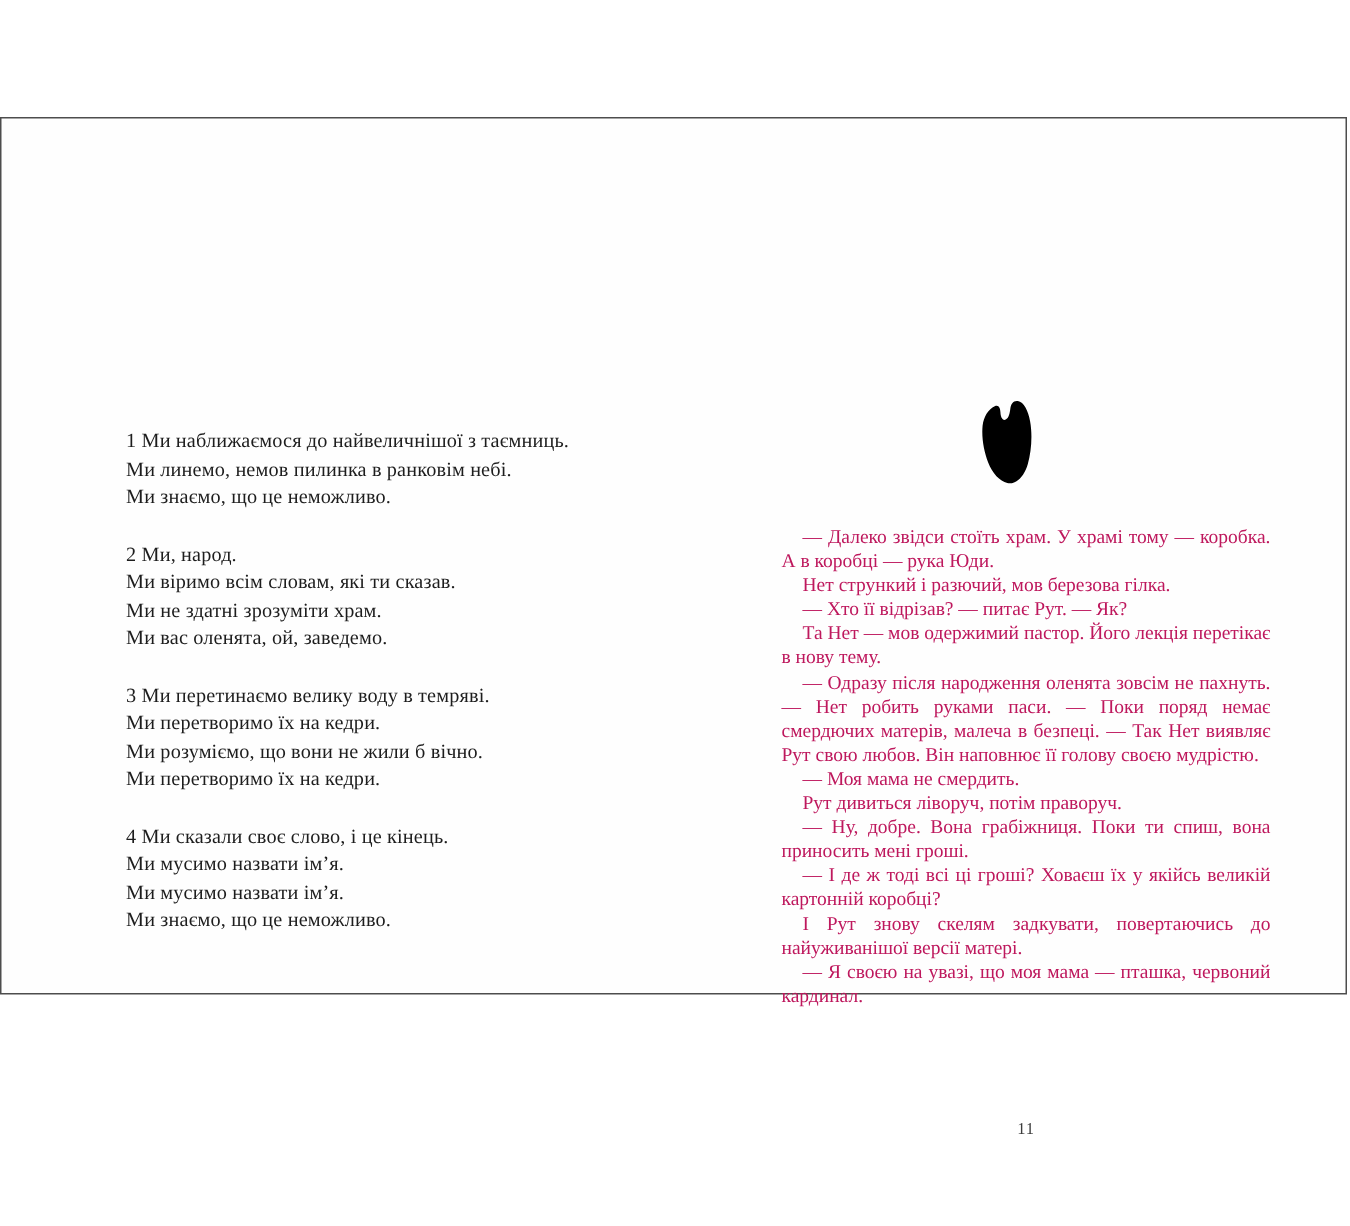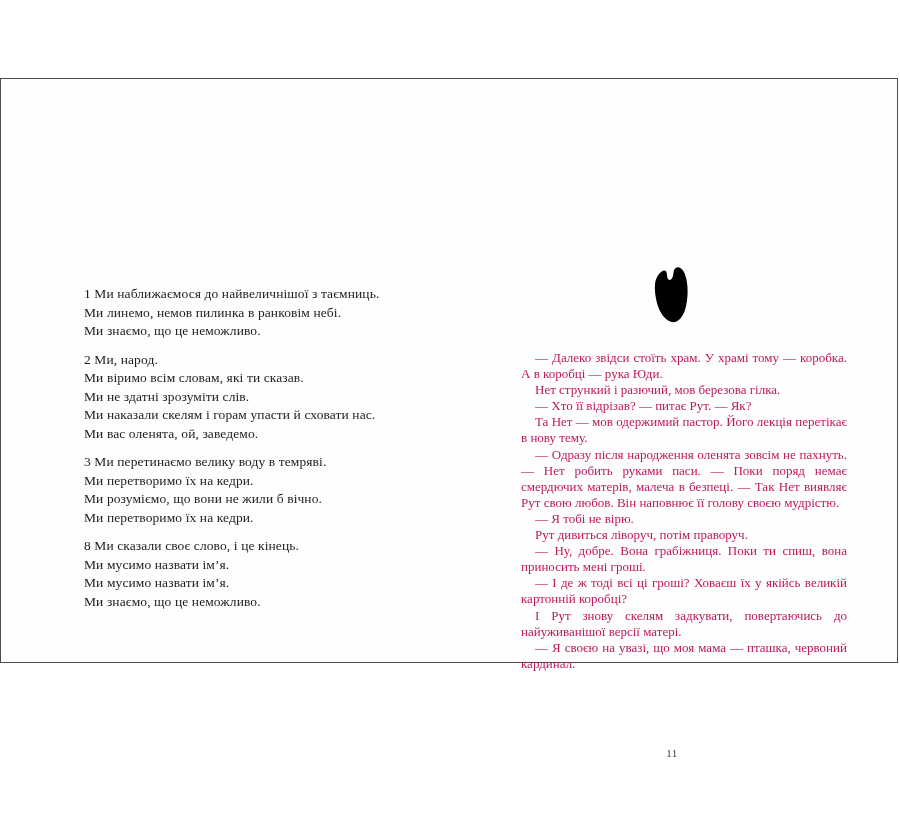--- a/index.html
+++ b/index.html
@@ -24,21 +24,21 @@
   
   .poem {
     position: absolute;
     left: 83px; top: 206px;
     width: 330px;
     font-size: 13.5px;
     line-height: 18.5px;
     color: #1d1d1d;
     letter-spacing: 0.1px;
   }
-  .stanza + .stanza { margin-top: 10px; }
+  .stanza + .stanza { margin-top: 20px; }
 
   
   .prose {
     position: absolute;
     left: 520px; top: 271px;
     width: 326px;
     font-size: 13px;
     line-height: 16.1px;
     color: #1d1d1d;
     text-align: justify;
@@ -46,21 +46,21 @@
   .prose p { margin: 0; text-indent: 14px; }
 
   .ornament {
     position: absolute;
     left: 651px; top: 186px;
     width: 37px; height: 58px;
   }
 
   .page-number {
     position: absolute;
-    left: 508px; top: 668px;
+    left: 520px; top: 668px;
     width: 326px;
     text-align: center;
     font-size: 11px;
     letter-spacing: 0.5px;
     color: #3c3c3c;
   }
 </style>
 </head>
 <body style="background: rgb(255, 255, 255);">
 
@@ -69,32 +69,31 @@
 
     <div class="poem" style="color: rgb(29, 29, 29);">
         <div class="stanza">
           <div>1 Ми наближаємося до найвеличнішої з таємниць.</div>
           <div>Ми линемо, немов пилинка в ранковім небі.</div>
           <div>Ми знаємо, що це неможливо.</div>
         </div>
         <div class="stanza">
           <div>2 Ми, народ.</div>
           <div>Ми віримо всім словам, які ти сказав.</div>
-          <div>Ми не здатні зрозуміти слів.</div>
-          <div>Ми наказали скелям і горам упасти й сховати нас.</div>
+          <div>Ми не здатні зрозуміти храм.</div>
           <div>Ми вас оленята, ой, заведемо.</div>
         </div>
         <div class="stanza">
           <div>3 Ми перетинаємо велику воду в темряві.</div>
           <div>Ми перетворимо їх на кедри.</div>
           <div>Ми розуміємо, що вони не жили б вічно.</div>
           <div>Ми перетворимо їх на кедри.</div>
         </div>
         <div class="stanza">
-          <div>8 Ми сказали своє слово, і це кінець.</div>
+          <div>4 Ми сказали своє слово, і це кінець.</div>
           <div>Ми мусимо назвати ім’я.</div>
           <div>Ми мусимо назвати ім’я.</div>
           <div>Ми знаємо, що це неможливо.</div>
         </div>
       </div>
 
     <svg class="ornament" viewBox="0 0 36 57" xmlns="http://www.w3.org/2000/svg">
       <path id="hoof-path" d="M10,6
            C6,8 3,13 2.5,19
            C2,27 4,36 7,43
@@ -107,21 +106,21 @@
            C15.5,15.5 14.1,13 13.9,10
            C13.7,7 12.6,4.7 10,6 Z" fill="#000000" transform="rotate(2 18 28)"></path>
     </svg>
 
     <div class="prose" style="color: #be185d;">
         <p>— Далеко звідси стоїть храм. У храмі тому — коробка. А в коробці — рука Юди.</p>
         <p>Нет стрункий і разючий, мов березова гілка.</p>
         <p>— Хто її відрізав? — питає Рут. — Як?</p>
         <p>Та Нет — мов одержимий пастор. Його лекція перетікає в нову тему.</p>
         <p>— Одразу після народження оленята зовсім не пахнуть. — Нет робить руками паси. — Поки поряд немає смердючих матерів, малеча в безпеці. — Так Нет виявляє Рут свою любов. Він наповнює її голову своєю мудрістю.</p>
-        <p>— Я тобі не вірю.</p>
+        <p>— Моя мама не смердить.</p>
         <p>Рут дивиться ліворуч, потім праворуч.</p>
         <p>— Ну, добре. Вона грабіжниця. Поки ти спиш, вона приносить мені гроші.</p>
         <p>— І де ж тоді всі ці гроші? Ховаєш їх у якійсь великій картонній коробці?</p>
         <p>І Рут знову скелям задкувати, повертаючись до найуживанішої версії матері.</p>
         <p>— Я своєю на увазі, що моя мама — пташка, червоний кардинал.</p>
       </div>
 
     <div class="page-number">11</div>
   </div>
 </div>

